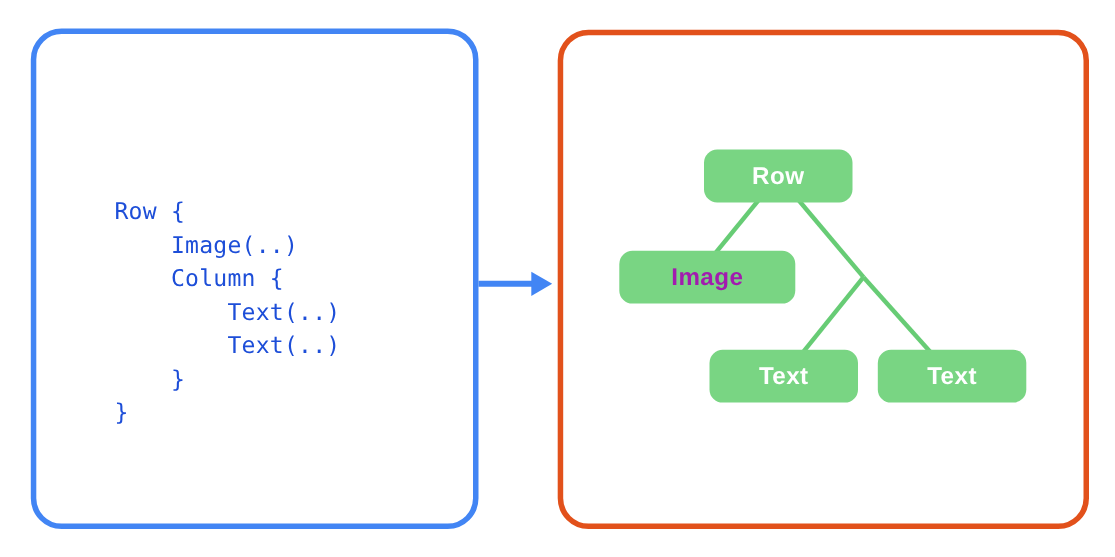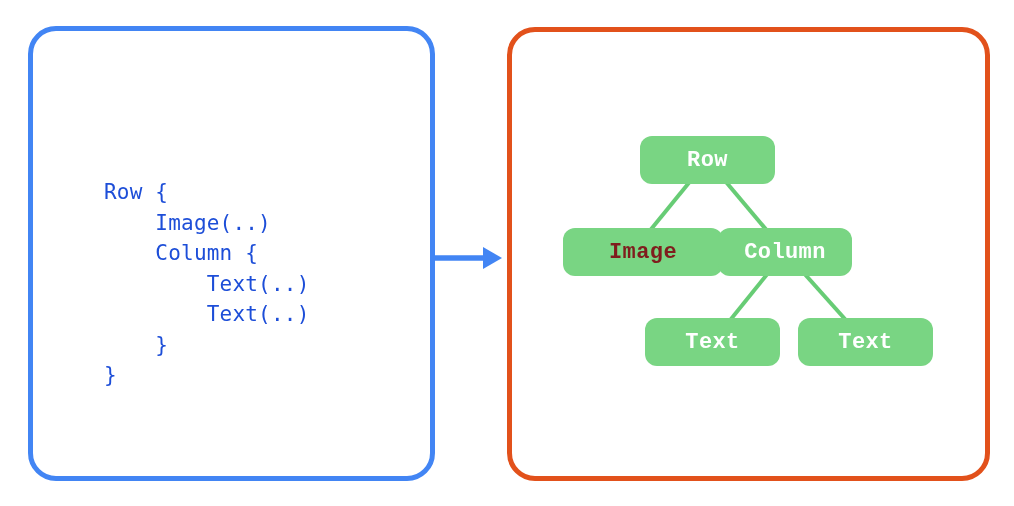--- a/index.html
+++ b/index.html
@@ -68,21 +68,21 @@
     left: 0;
     top: 0;
     width: 1014px;
     height: 506px;
   }
   .tree-node {
     position: absolute;
     box-sizing: border-box;
     border-radius: 12px;
     color: #ffffff;
-    font-family: Liberation Mono, monospace;
+    font-family: Liberation Sans, sans-serif;
     font-size: 22px;
     font-weight: 600;
     letter-spacing: 0.4px;
     display: flex;
     align-items: center;
     justify-content: center;
   }
 </style>
 </head>
 <body>
@@ -107,19 +107,18 @@
   <div class="panel panel-right" style="border-color: rgb(226, 81, 27);"></div>
 
   <div class="tree-layer">
     <svg class="tree-edges" id="tree-edges">
         <line x1="707.5" y1="160" x2="632.5" y2="252" stroke="#67CC75" stroke-width="4"></line>
         <line x1="707.5" y1="160" x2="785" y2="252" stroke="#67CC75" stroke-width="4"></line>
         <line x1="785" y1="252" x2="712.5" y2="342" stroke="#67CC75" stroke-width="4"></line>
         <line x1="785" y1="252" x2="865.5" y2="342" stroke="#67CC75" stroke-width="4"></line>
       </svg>
   <div class="tree-node" style="left: 640px; top: 136px; width: 135px; height: 48px; background: rgb(121, 213, 131); color: rgb(255, 255, 255);">Row</div>
-      <div class="tree-node" style="left: 563px; top: 228px; width: 160px; height: 48px; background: rgb(121, 213, 131); color: #7f1d1d;">Image</div>
-      <div class="tree-node" style="left: 718px; top: 228px; width: 134px; height: 48px; background: rgb(121, 213, 131); color: rgb(255, 255, 255);">Column</div>
+      <div class="tree-node" style="left: 563px; top: 228px; width: 160px; height: 48px; background: rgb(121, 213, 131); color: #a21caf;">Image</div>
       <div class="tree-node" style="left: 645px; top: 318px; width: 135px; height: 48px; background: rgb(121, 213, 131); color: rgb(255, 255, 255);">Text</div>
       <div class="tree-node" style="left: 798px; top: 318px; width: 135px; height: 48px; background: rgb(121, 213, 131); color: rgb(255, 255, 255);">Text</div>
     </div>
 
 </div>
 
 </body></html>

